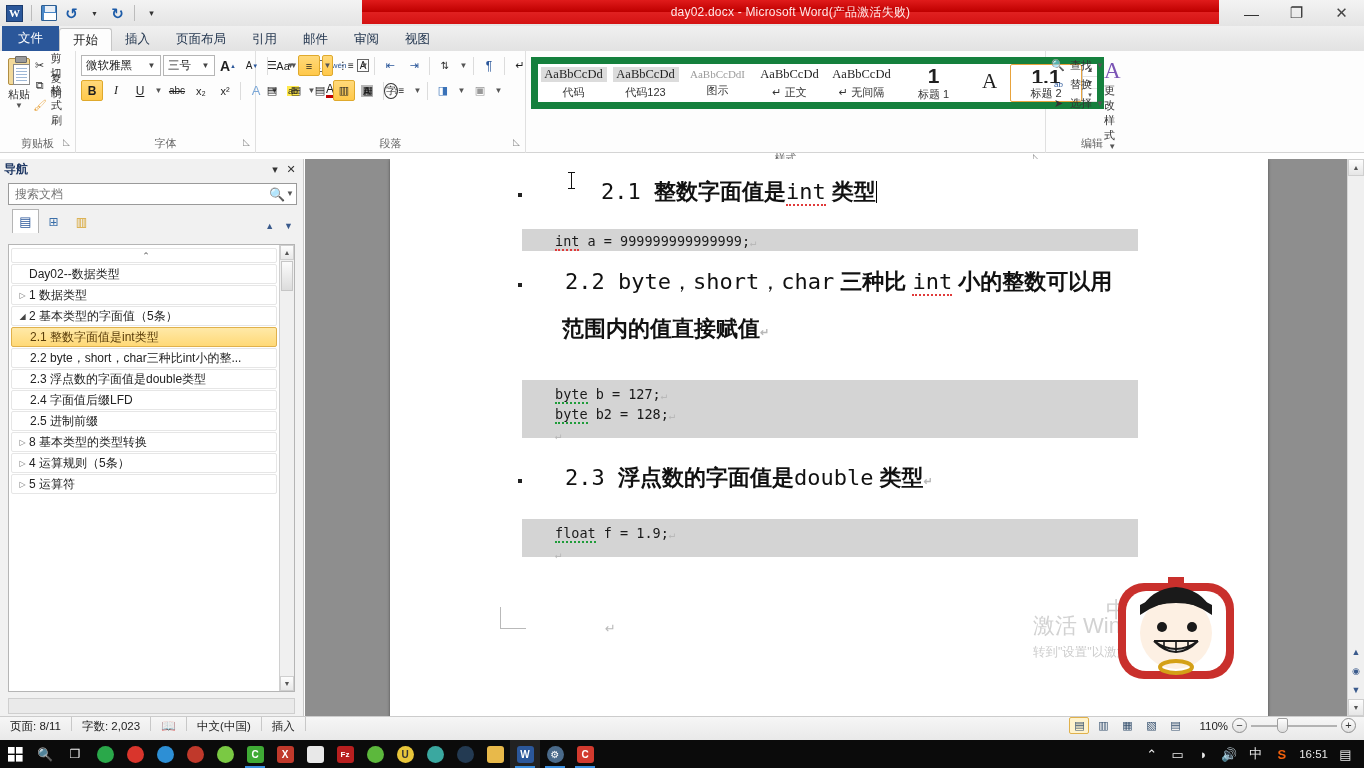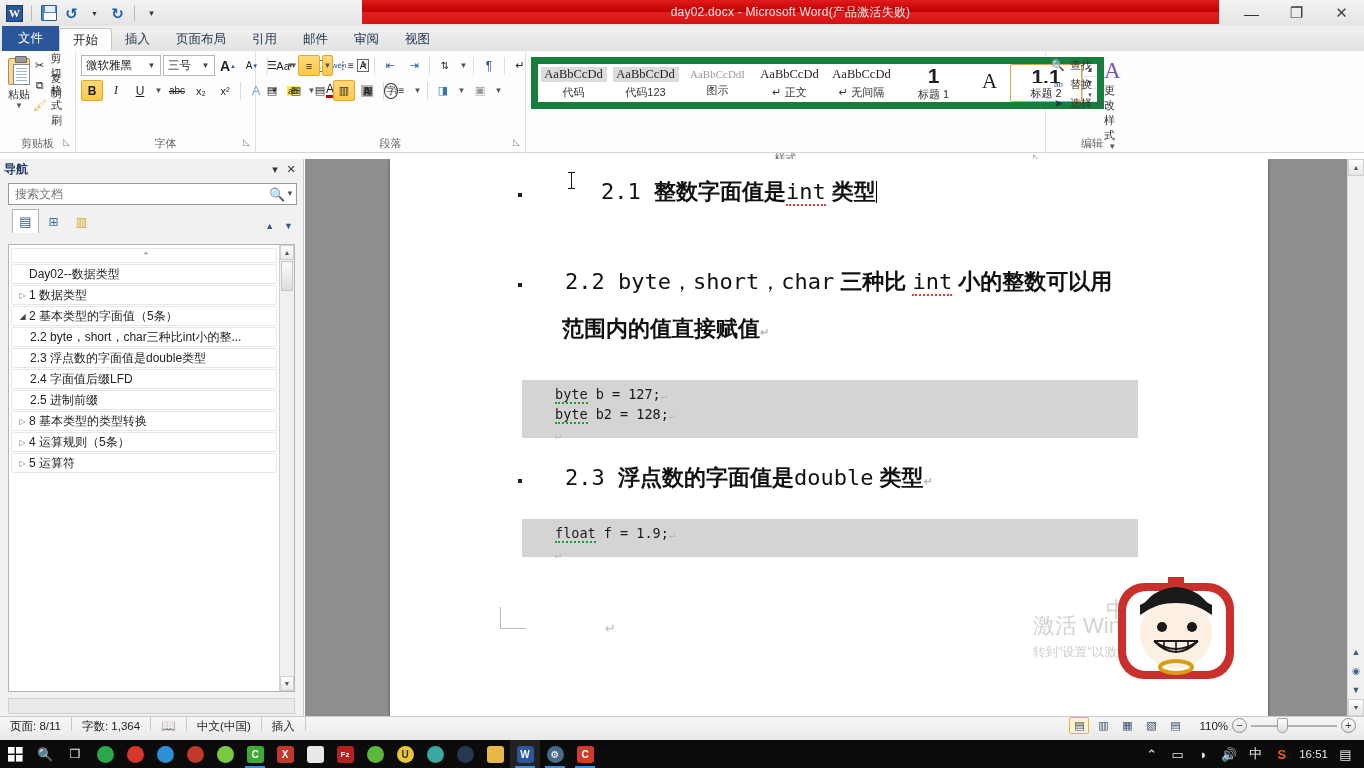--- a/index.html
+++ b/index.html
@@ -623,20 +623,23 @@
           <span>Day02--数据类型</span>
         </div>
         <div class="nitem">
           <span class="tri">▷</span>
           <span>1 数据类型</span>
         </div>
         <div class="nitem">
           <span class="tri open">◢</span>
           <span>2 基本类型的字面值（5条）</span>
         </div>
+        <div class="nitem sel ind1">
+          <span>2.1 整数字面值是int类型</span>
+        </div>
         <div class="nitem ind1">
           <span>2.2 byte，short，char三种比int小的整...</span>
         </div>
         <div class="nitem ind1">
           <span>2.3 浮点数的字面值是double类型</span>
         </div>
         <div class="nitem ind1">
           <span>2.4 字面值后缀LFD</span>
         </div>
         <div class="nitem ind1">
@@ -666,20 +669,23 @@
 
   <div class="docarea">
     <div class="page">
 
       <div class="bullet" style="top:34px;"></div>
       <div class="doc-h" style="position:absolute; left:175px; top:18px;margin-left:36px;">
         <span class="mono">2.1 </span><span>整数字面值是</span><span class="mono redsquig">int</span>&nbsp;<span>类型</span><span class="caret-txt"></span>
       </div>
       <div class="ibeam" style="left:181px; top:13px;"></div>
 
+      <div class="codebox" style="left:132px; top:70px; width:616px; height:22px; padding-top:3px;">
+        <span class="redsquig">int</span><span> a = 999999999999999;</span><span class="sq">↵</span>
+      </div>
 
       <div class="bullet" style="top:124px;"></div>
       <div class="doc-h" style="position:absolute; left:175px; top:108px;">
         <span class="mono">2.2 </span><span class="mono">byte，short，char</span>&nbsp;<span>三种比</span>&nbsp;<span class="mono redsquig">int</span>&nbsp;<span>小的整数可以用</span>
       </div>
       <div class="doc-h" style="position:absolute; left:172px; top:155px;">
         <span>范围内的值直接赋值</span><span class="sq">↵</span>
       </div>
 
       <div class="codebox" style="left:132px; top:221px; width:616px; height:58px;">
@@ -733,21 +739,21 @@
         <div class="dvs-mini">◉</div>
         <div class="dvs-mini">▼</div>
         <div class="dvs-btn">▼</div>
       </div>
     </div>
   </div>
 
   <div class="statusbar">
     <div class="sb-item">页面: 8/11</div>
     <div class="sb-div"></div>
-    <div class="sb-item">字数: 1,364</div>
+    <div class="sb-item">字数: 2,023</div>
     <div class="sb-div"></div>
     <div class="sb-item">
       <span style="color:#2b579a;font-size:12px">📖</span>
     </div>
     <div class="sb-div"></div>
     <div class="sb-item">中文(中国)</div>
     <div class="sb-div"></div>
     <div class="sb-item">插入</div>
     <div class="sb-div"></div>
 

